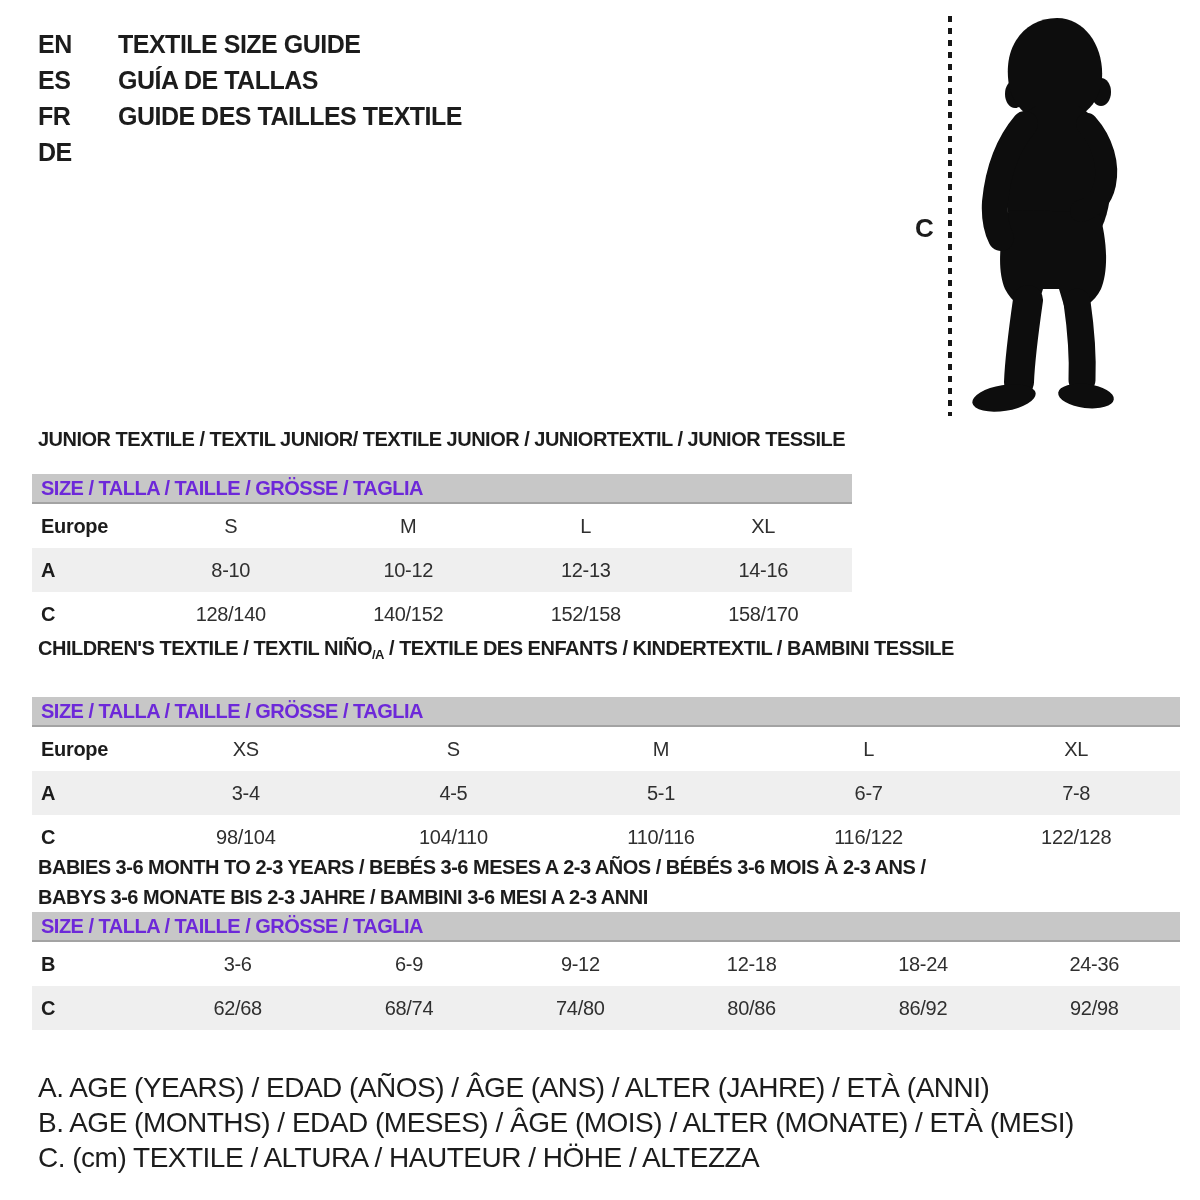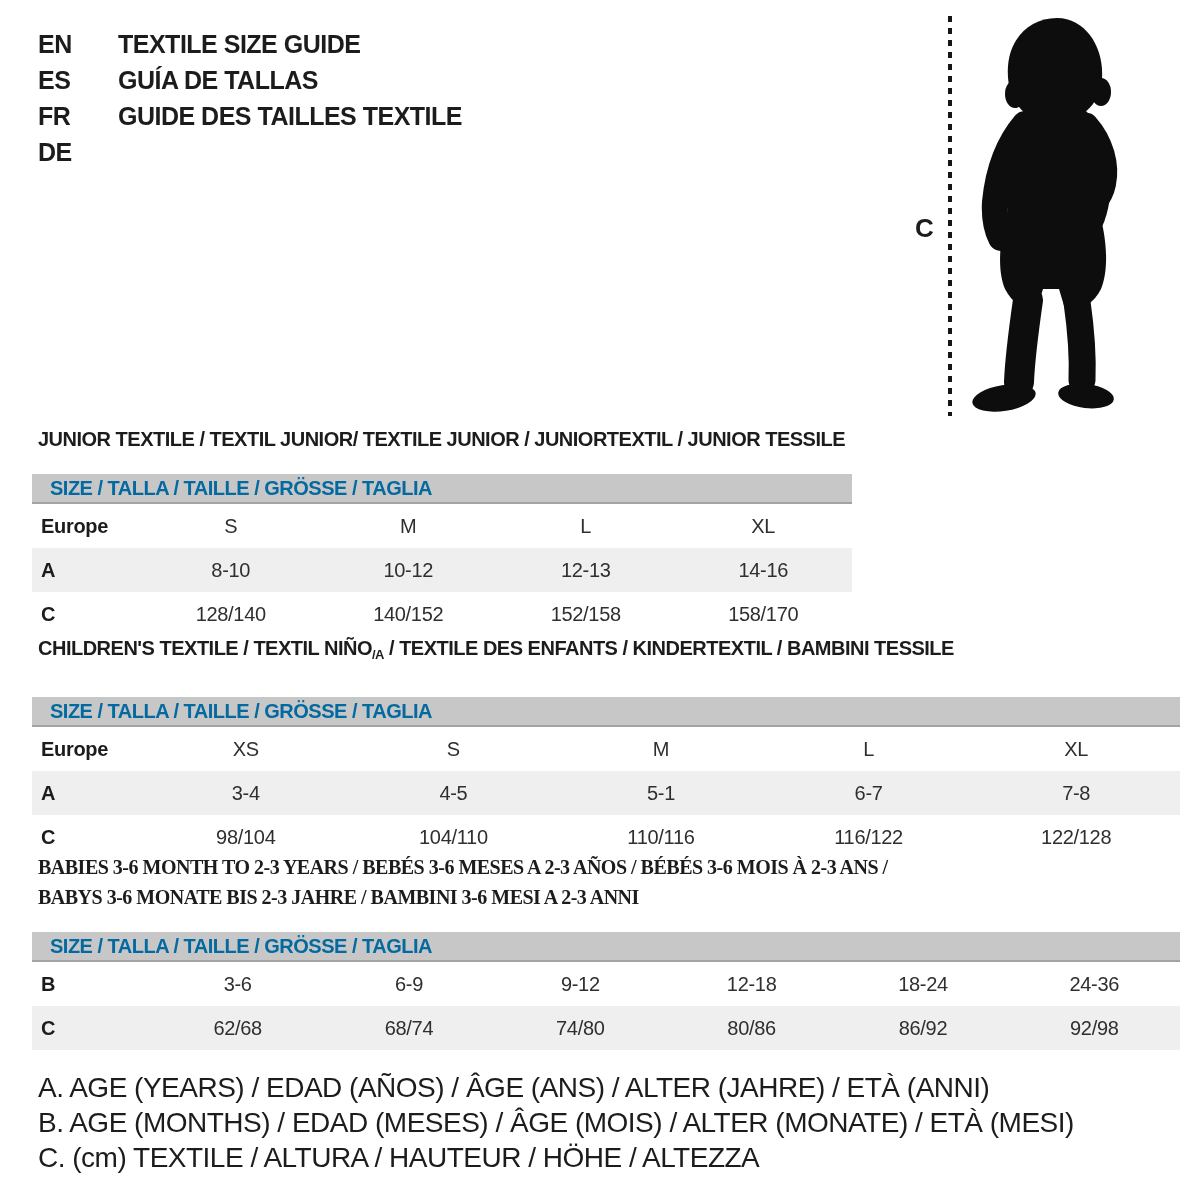--- a/index.html
+++ b/index.html
@@ -19,26 +19,26 @@
   .c-label{position:absolute;left:915px;top:213px;font-weight:bold;font-size:26px;}
   .silhouette{position:absolute;left:962px;top:12px;width:176px;height:410px;}
   
   .sec{position:absolute;left:32px;}
   .sec-junior{top:428px;width:820px;}
   .sec-children{top:637px;width:1148px;}
   .sec-babies{top:852px;width:1148px;}
   .sec-title{font-weight:bold;font-size:20px;line-height:22px;letter-spacing:-0.5px;margin-left:6px;white-space:nowrap;}
   .sec-junior .sec-title{margin-bottom:24px;}
   .sec-children .sec-title{margin-bottom:31px;}
-  .sec-babies .sec-title{line-height:30px;margin-bottom:20px;font-family:Liberation Serif, serif;}
+  .sec-babies .sec-title{line-height:30px;}
   .sub{font-size:13px;vertical-align:-4px;font-weight:bold;}
   .size-header{
     height:28px;line-height:28px;background:var(--header-bg,#c7c7c7);
     border-bottom:2px solid var(--header-border,#a3a3a3);
-    font-weight:bold;font-size:20px;letter-spacing:-0.5px;padding-left:18px;color:#0369a1;
+    font-weight:bold;font-size:20px;letter-spacing:-0.5px;padding-left:9px;color:#6d28d9;
     white-space:nowrap;overflow:hidden;
   }
   .t-row{display:flex;align-items:center;height:44px;font-size:20px;letter-spacing:-0.3px;}
   .t-row.stripe{background:var(--stripe,#efefef);}
   .t-label{font-weight:bold;padding-left:9px;flex:0 0 auto;}
   .t-val{flex:1 1 0;text-align:center;color:#2f2f2f;}
   
   .legend{position:absolute;left:38px;top:1070px;}
   .legend-line{font-weight:normal;font-size:28px;line-height:35px;letter-spacing:-0.5px;white-space:nowrap;}
 </style>

